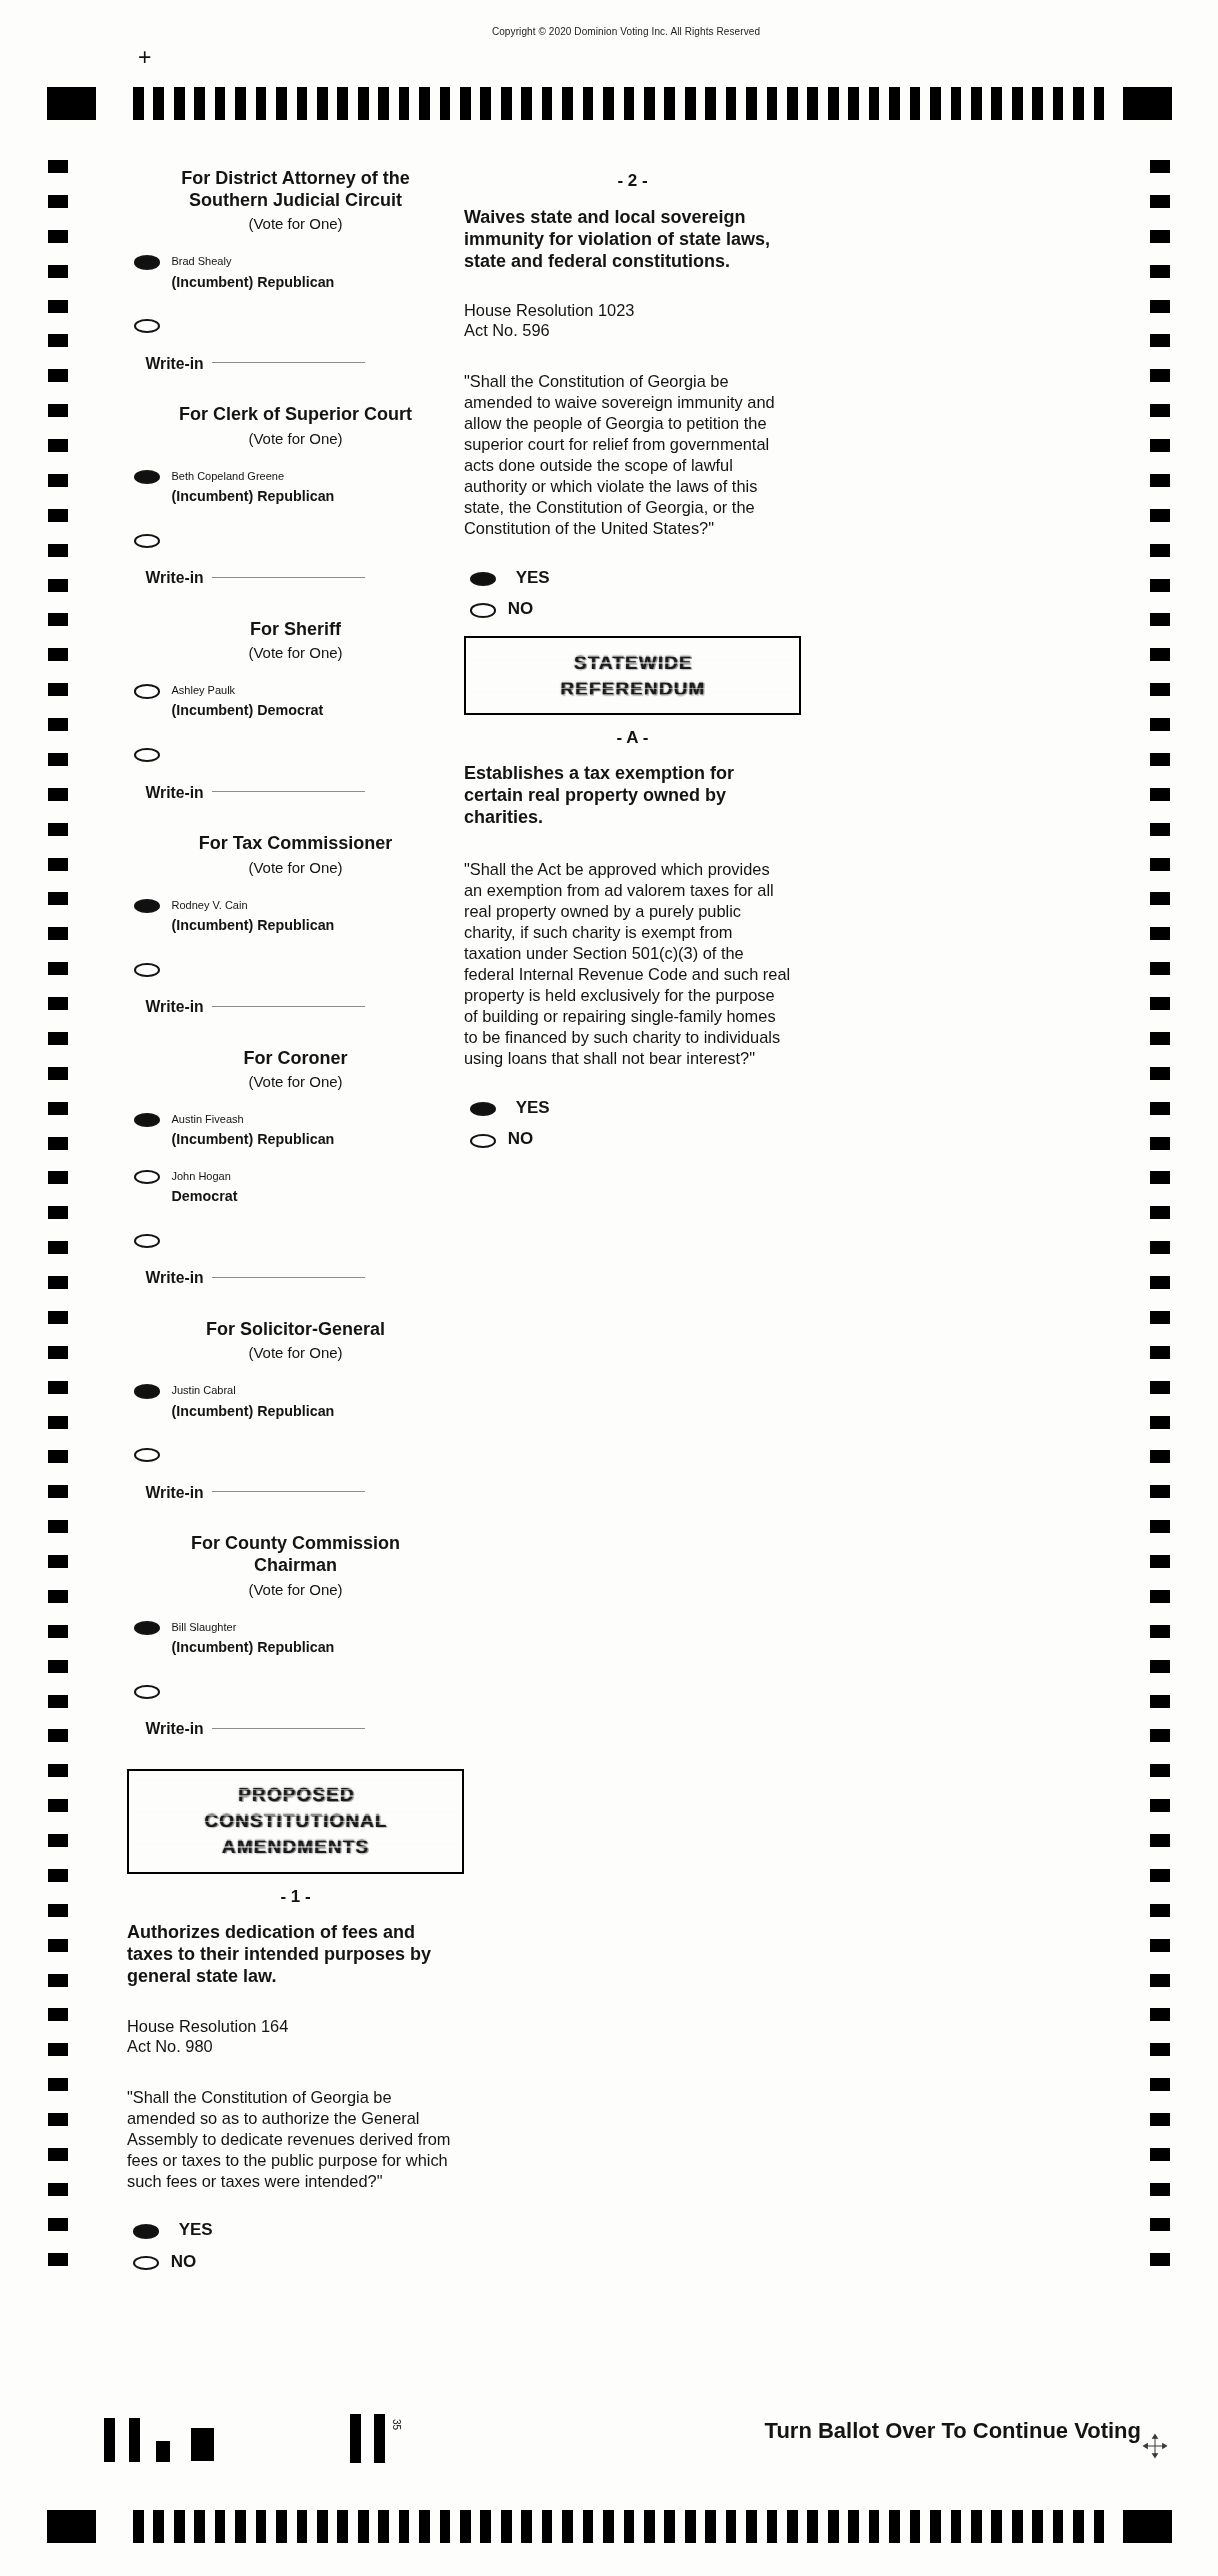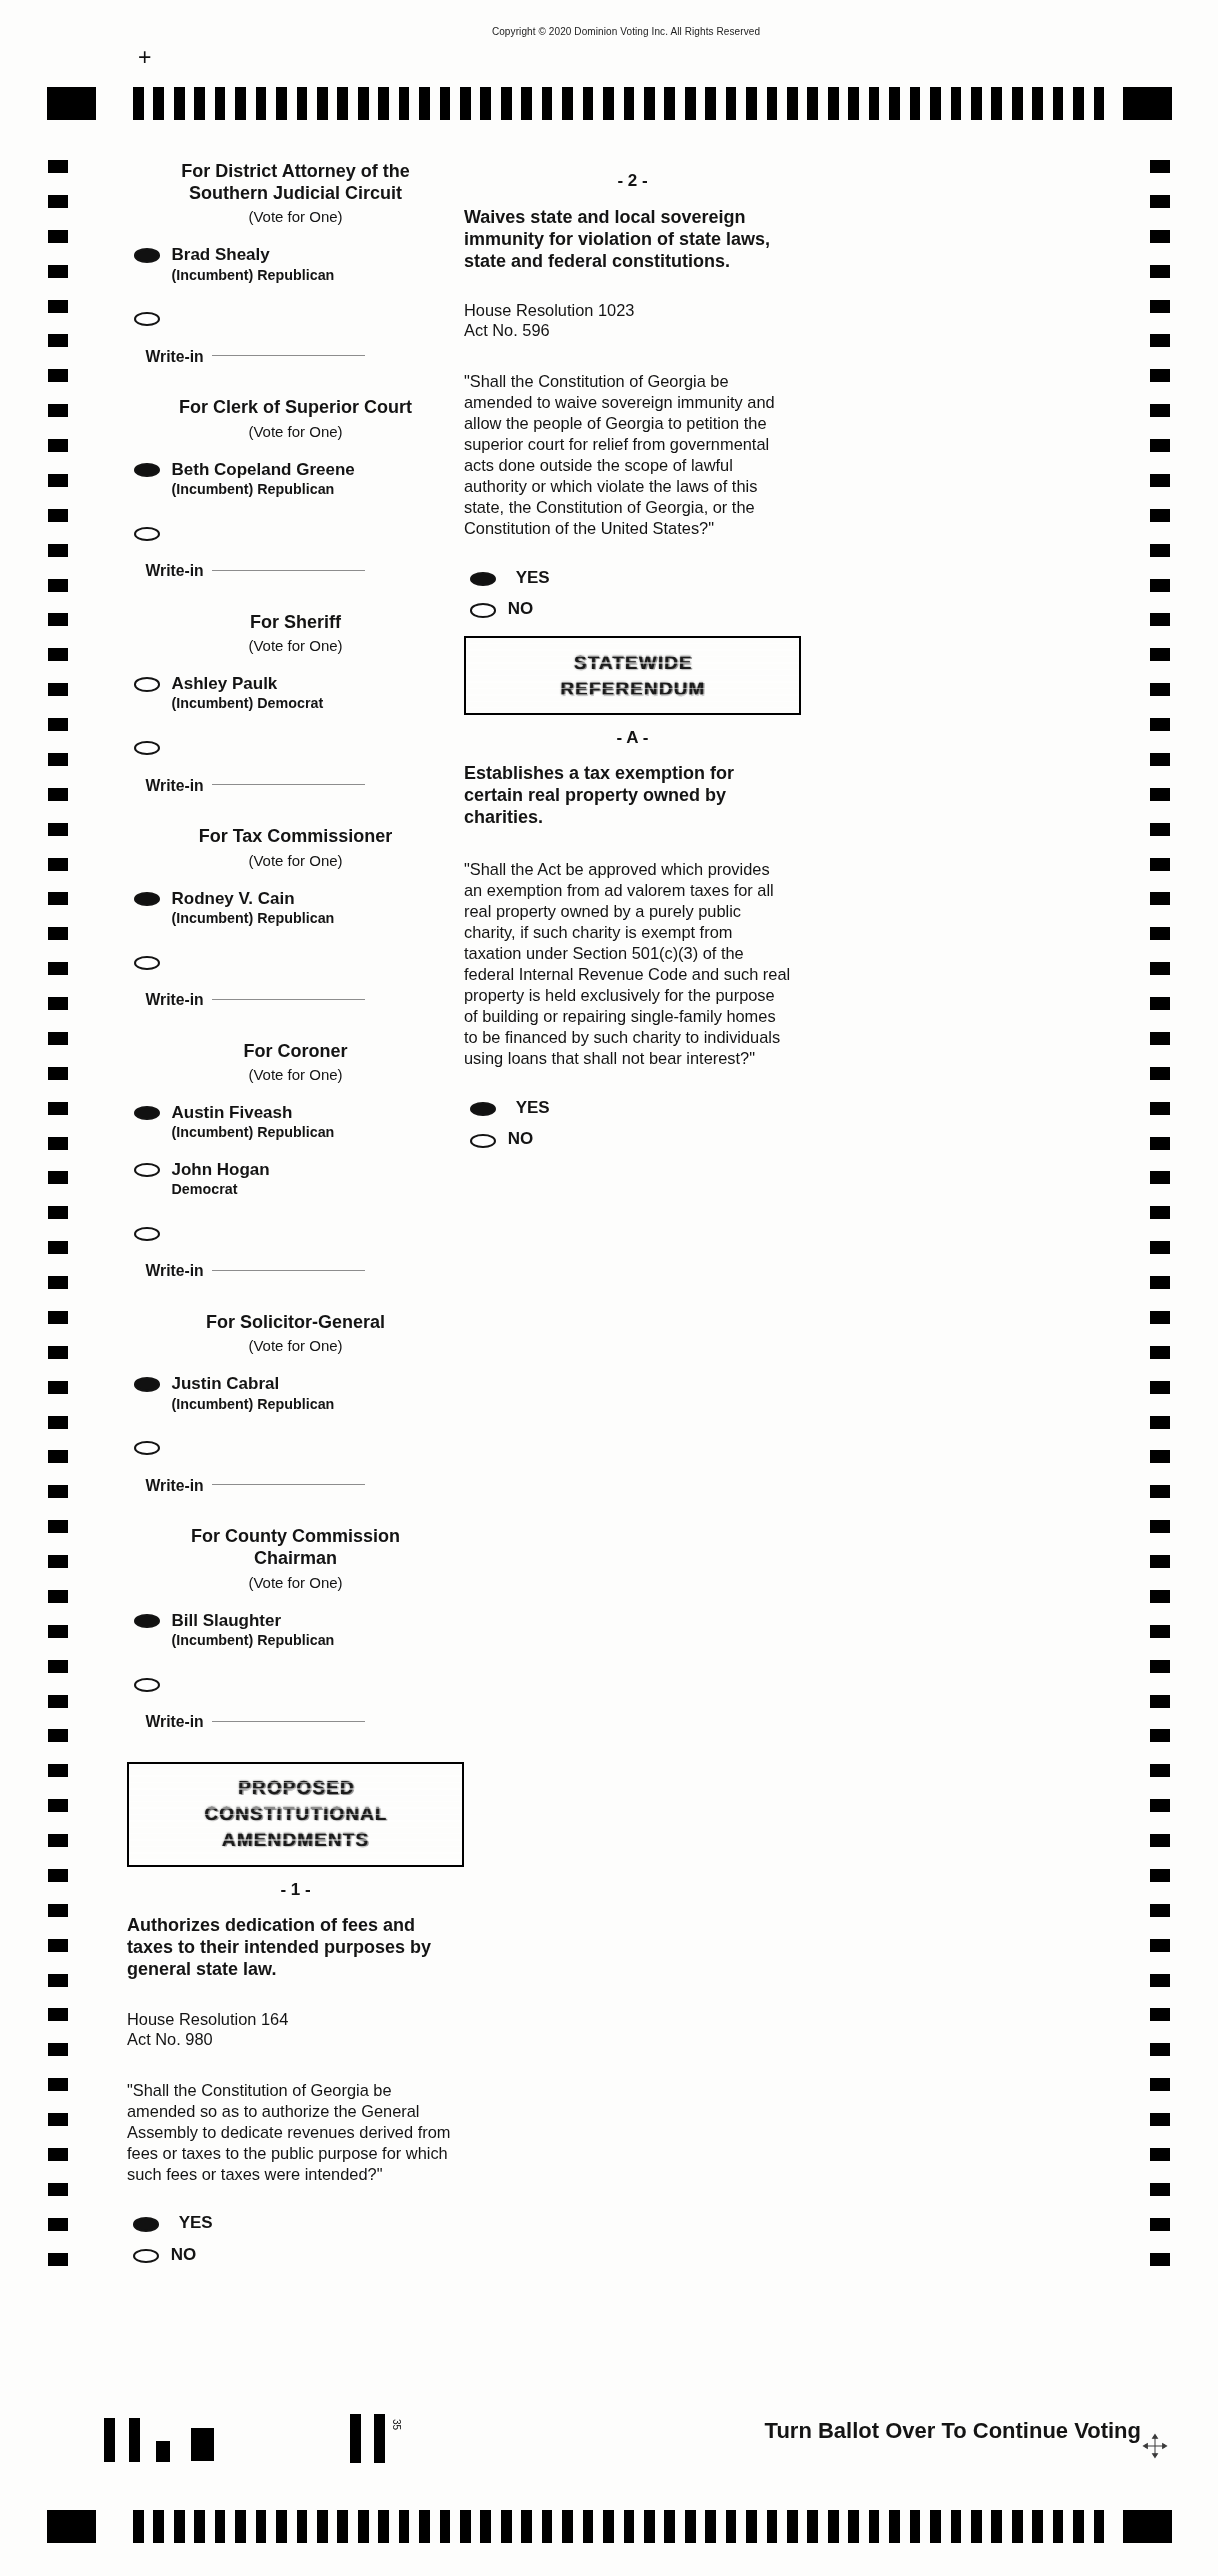--- a/index.html
+++ b/index.html
@@ -22,33 +22,33 @@
   .band-bar { width:10.7px; background:#000; }
 
   .side-col { position:absolute; top:160px; height:2106px; width:20px;
     display:flex; flex-direction:column; justify-content:space-between; }
   .side-col.left { left:48px; }
   .side-col.right { left:1150px; }
   .side-sq { width:20px; height:13px; background:#000; }
 
   
   .col { position:absolute; }
-  .col-left  { left:127px; top:160px; width:337px; }
+  .col-left  { left:127px; top:167px; width:337px; }
   .col-right { left:464px; top:167px; width:337px; }
 
   
   .contest { margin-bottom:30px; }
   .contest-title { width:264px; margin:0 auto 4.3px; text-align:center;
     font-weight:bold; font-size:18px; line-height:22px; }
   .vote-instruction { text-align:center; font-size:15px; line-height:18.6px; }
   .cand-row { display:flex; gap:11.4px; align-items:flex-start; margin:18.6px 0 0 7.1px; }
   .oval { width:26px; height:14.3px; border:2.1px solid #141414; border-radius:50%;
     background:#fff; flex:none; margin-top:2.9px; }
   .oval.filled { background:#111; }
-  .cand-name { font-weight:bold; font-size:17px; line-height:19px; }
+  .cand-name { font-weight:normal; font-size:11px; line-height:19px; }
   .cand-party { font-weight:bold; font-size:14.3px; line-height:17px; margin-top:2.1px; }
   .blank-row { margin:28.6px 0 0 7.1px; }
   .write-in { display:flex; align-items:flex-start; gap:8.6px; margin:21.4px 0 0 18.6px; }
   .write-in-label { font-weight:bold; font-size:15.7px; line-height:18.6px; }
   .write-in-line { flex:1; max-width:153px; border-bottom:1.4px solid #8d8d8d; height:8.6px; }
 
   
   .stamp-box { border:2.1px solid #000; margin-top:17px; padding:11.4px 5.7px; position:relative; overflow:hidden; }
   .stamp-text { font-weight:bold; font-size:19px; line-height:26px; text-align:center;
     margin:0 auto; letter-spacing:1.1px; color:#1b1b1b; transform:skewX(-1deg);

